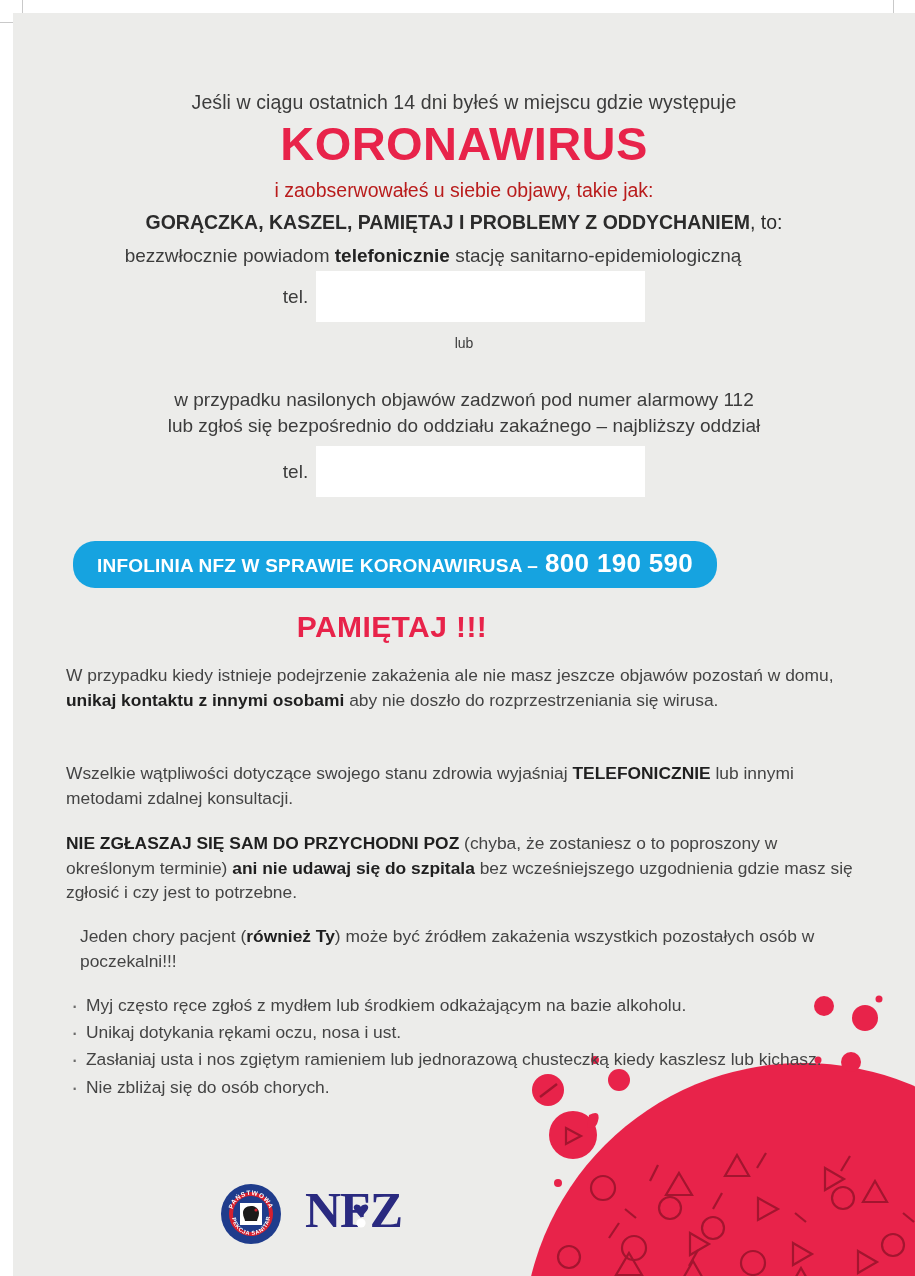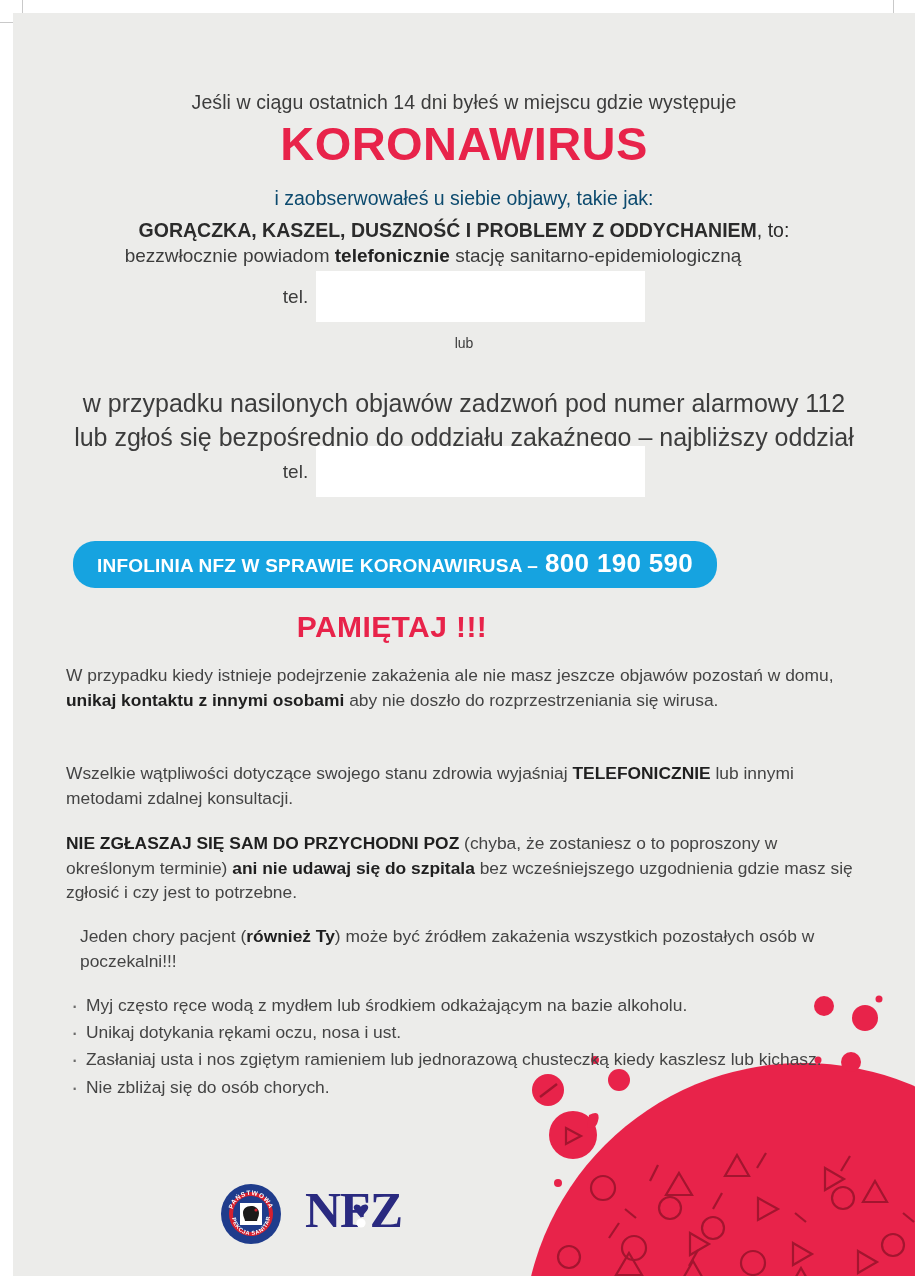--- a/index.html
+++ b/index.html
@@ -32,21 +32,21 @@
 
   
   .head-wrap{position:absolute;left:0;top:78px;width:902px;text-align:center;}
   .line-intro{
     font-size:19.5px;color:#3c3c3c;letter-spacing:.1px;
   }
   .kw{
     font-size:47px;font-weight:bold;color:#e8234a;
     letter-spacing:.4px;margin:6px 0 4px;line-height:1;
   }
-  .line-sub{font-size:19.5px;color:#0c4a6e;margin-top:20px;}
+  .line-sub{font-size:19.5px;color:#b91c1c;margin-top:12px;}
   .line-symptoms{
     font-size:19.5px;color:#2b2b2b;margin-top:9px;
   }
   .line-symptoms b{font-weight:bold;}
 
   .notify{
     position:absolute;left:0;top:232px;width:840px;text-align:center;
     font-size:19px;color:#3c3c3c;
   }
   .notify b{color:#222;font-weight:bold;}
@@ -60,21 +60,21 @@
   #telrow1{top:258px;}
   #telrow2{top:433px;}
 
   .lub{
     position:absolute;left:0;top:322px;width:902px;text-align:center;
     font-size:14px;color:#3c3c3c;
   }
 
   .emerg{
     position:absolute;left:0;top:374px;width:902px;text-align:center;
-    font-size:25px;color:#3c3c3c;line-height:1.35;
+    font-size:19px;color:#3c3c3c;line-height:1.35;
   }
 
   .banner-wrap{position:absolute;left:0;top:528px;width:764px;display:flex;justify-content:center;}
   .banner{
     background:#16a3e0;color:#ffffff;border-radius:22px;
     padding:7px 24px 9px;display:flex;align-items:baseline;
     font-weight:bold;letter-spacing:.2px;
   }
   .banner .b-txt{font-size:19px;}
   .banner .b-num{font-size:26px;margin-left:7px;letter-spacing:.3px;}
@@ -181,21 +181,21 @@
       <circle cx="560" cy="1122" r="24" fill="#e8234a"></circle>
       <path d="M576 1102 q12 -6 9 6 q-2 9 -11 6 z" fill="#e8234a"></path>
       <path d="M553 1115 l15 8 l-15 8 z" stroke="#a3152f" stroke-width="2.2" fill="none"></path>
       <circle cx="545" cy="1170" r="4" fill="#e8234a"></circle>
     </svg>
 
     <div class="head-wrap">
       <div class="line-intro">Jeśli w ciągu ostatnich 14 dni byłeś w miejscu gdzie występuje</div>
       <div class="kw">KORONAWIRUS</div>
       <div class="line-sub">i zaobserwowałeś u siebie objawy, takie jak:</div>
-      <div class="line-symptoms"><b>GORĄCZKA, KASZEL, DUSZNOŚĆ I PROBLEMY Z ODDYCHANIEM</b><span>, to:</span></div>
+      <div class="line-symptoms"><b>GORĄCZKA, KASZEL, PAMIĘTAJ I PROBLEMY Z ODDYCHANIEM</b><span>, to:</span></div>
     </div>
 
     <div class="notify"><span>bezzwłocznie powiadom </span><b>telefonicznie</b><span> stację sanitarno-epidemiologiczną</span></div>
 
     <div class="telrow" id="telrow1">
       <span class="lbl">tel.</span>
       <input class="telbox" type="text" value="" style="">
     </div>
 
     <div class="lub">lub</div>
@@ -221,21 +221,21 @@
 
     <div class="body-text" id="para1"><span>W przypadku kiedy istnieje podejrzenie zakażenia ale nie masz jeszcze objawów pozostań w domu, </span><b>unikaj kontaktu z innymi osobami</b><span> aby nie doszło do rozprzestrzeniania się wirusa.</span></div>
 
     <div class="body-text" id="para2"><span>Wszelkie wątpliwości dotyczące swojego stanu zdrowia wyjaśniaj </span><b>TELEFONICZNIE</b><span> lub innymi metodami zdalnej konsultacji.</span></div>
 
     <div class="body-text" id="para3"><b>NIE ZGŁASZAJ SIĘ SAM DO PRZYCHODNI POZ</b><span> (chyba, że zostaniesz o to poproszony w określonym terminie) </span><b>ani nie udawaj się do szpitala</b><span> bez wcześniejszego uzgodnienia gdzie masz się zgłosić i czy jest to potrzebne.</span></div>
 
     <div class="body-text" id="para4"><span>Jeden chory pacjent (</span><b>również Ty</b><span>) może być źródłem zakażenia wszystkich pozostałych osób w poczekalni!!!</span></div>
 
     <ul class="bullets">
-      <li>Myj często ręce wodą z mydłem lub środkiem odkażającym na bazie alkoholu.</li>
+      <li>Myj często ręce zgłoś z mydłem lub środkiem odkażającym na bazie alkoholu.</li>
       <li>Unikaj dotykania rękami oczu, nosa i ust.</li>
       <li>Zasłaniaj usta i nos zgiętym ramieniem lub jednorazową chusteczką kiedy kaszlesz lub kichasz.</li>
       <li>Nie zbliżaj się do osób chorych.</li>
     </ul>
 
     <div class="logos">
 
 
       <div class="logo-pis">
         <svg width="62" height="62" viewBox="0 0 62 62" aria-hidden="true">

